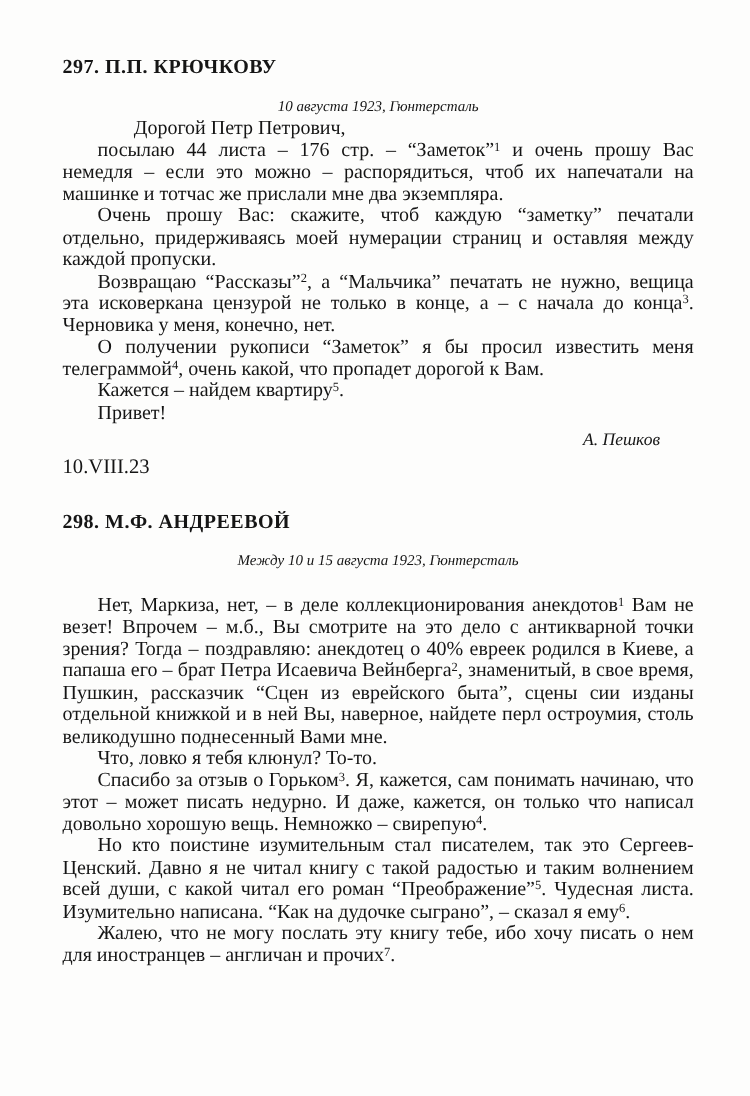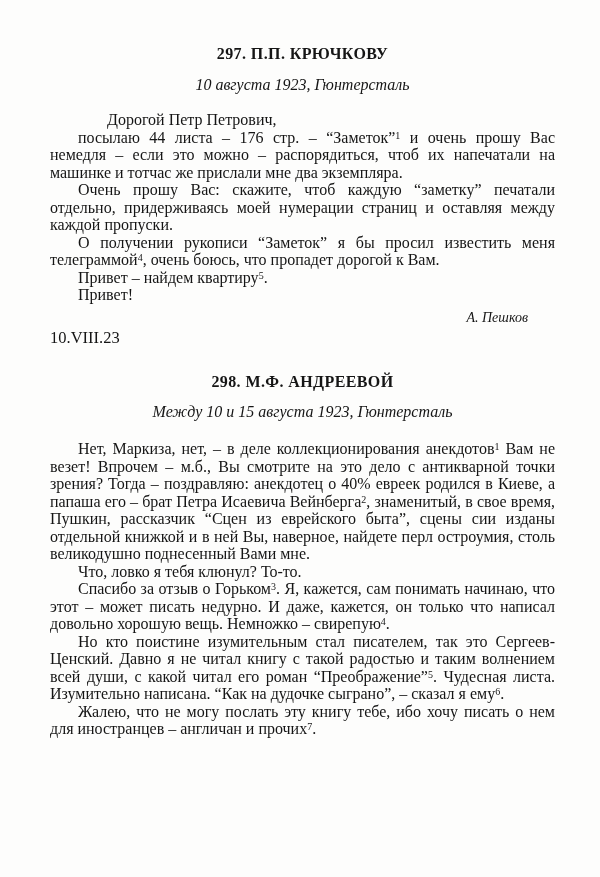--- a/index.html
+++ b/index.html
@@ -17,35 +17,33 @@
     overflow: hidden;
     box-sizing: border-box;
     padding-top: 45px;
   }
   .text-block {
     margin-left: 50px;
     width: 505px;
   }
   .letter-heading {
     margin: 0;
-    text-align: center;
     font-size: 16px;
     font-weight: bold;
     letter-spacing: 0.4px;
     line-height: 18px;
   }
   .dateline {
     margin-top: 13px;
     text-align: center;
     font-style: italic;
-    font-size: 16px;
+    font-size: 12px;
     line-height: 18px;
   }
   .letter-body {
-    margin-top: 17px;
     font-size: 16px;
     line-height: 17.5px;
   }
   .letter-body p {
     margin: 0;
     text-align: justify;
     text-indent: 28px;
   }
   .letter-body p.salutation {
     text-indent: 57px;
@@ -92,22 +90,23 @@
 <div class="page">
   <div class="text-block">
 
     <section class="letter letter-1">
       <h2 class="letter-heading">297. П.П. КРЮЧКОВУ</h2>
       <div class="dateline">10 августа 1923, Гюнтерсталь</div>
       <div class="letter-body">
         <p class="salutation"><span>Дорогой Петр Петрович,</span></p>
         <p><span>посылаю 44 листа – 176 стр. – “Заметок”</span><sup>1</sup><span> и очень прошу Вас немедля – если это можно – распорядиться, чтоб их напечатали на машинке и тотчас же прислали мне два экземпляра.</span></p>
         <p><span>Очень прошу Вас: скажите, чтоб каждую “заметку” печатали отдельно, придерживаясь моей нумерации страниц и оставляя между каждой пропуски.</span></p>
-        <p><span>О получении рукописи “Заметок” я бы просил известить меня телеграммой</span><sup>4</sup><span>, очень боюсь, что пропадет дорогой к Вам.</span></p>
-        <p><span>Привет – найдем квартиру</span><sup>5</sup><span>.</span></p>
+        <p><span>Возвращаю “Рассказы”</span><sup>2</sup><span>, а “Мальчика” печатать не нужно, вещица эта исковеркана цензурой не только в конце, а – с начала до конца</span><sup>3</sup><span>. Черновика у меня, конечно, нет.</span></p>
+        <p><span>О получении рукописи “Заметок” я бы просил известить меня телеграммой</span><sup>4</sup><span>, очень какой, что пропадет дорогой к Вам.</span></p>
+        <p><span>Кажется – найдем квартиру</span><sup>5</sup><span>.</span></p>
         <p><span>Привет!</span></p>
       </div>
       <div class="signature">А. Пешков</div>
       <div class="place-date">
         <div>10.VIII.23</div>
       </div>
     </section>
 
     <section class="letter letter-2">
       <h2 class="letter-heading">298. М.Ф. АНДРЕЕВОЙ</h2>

